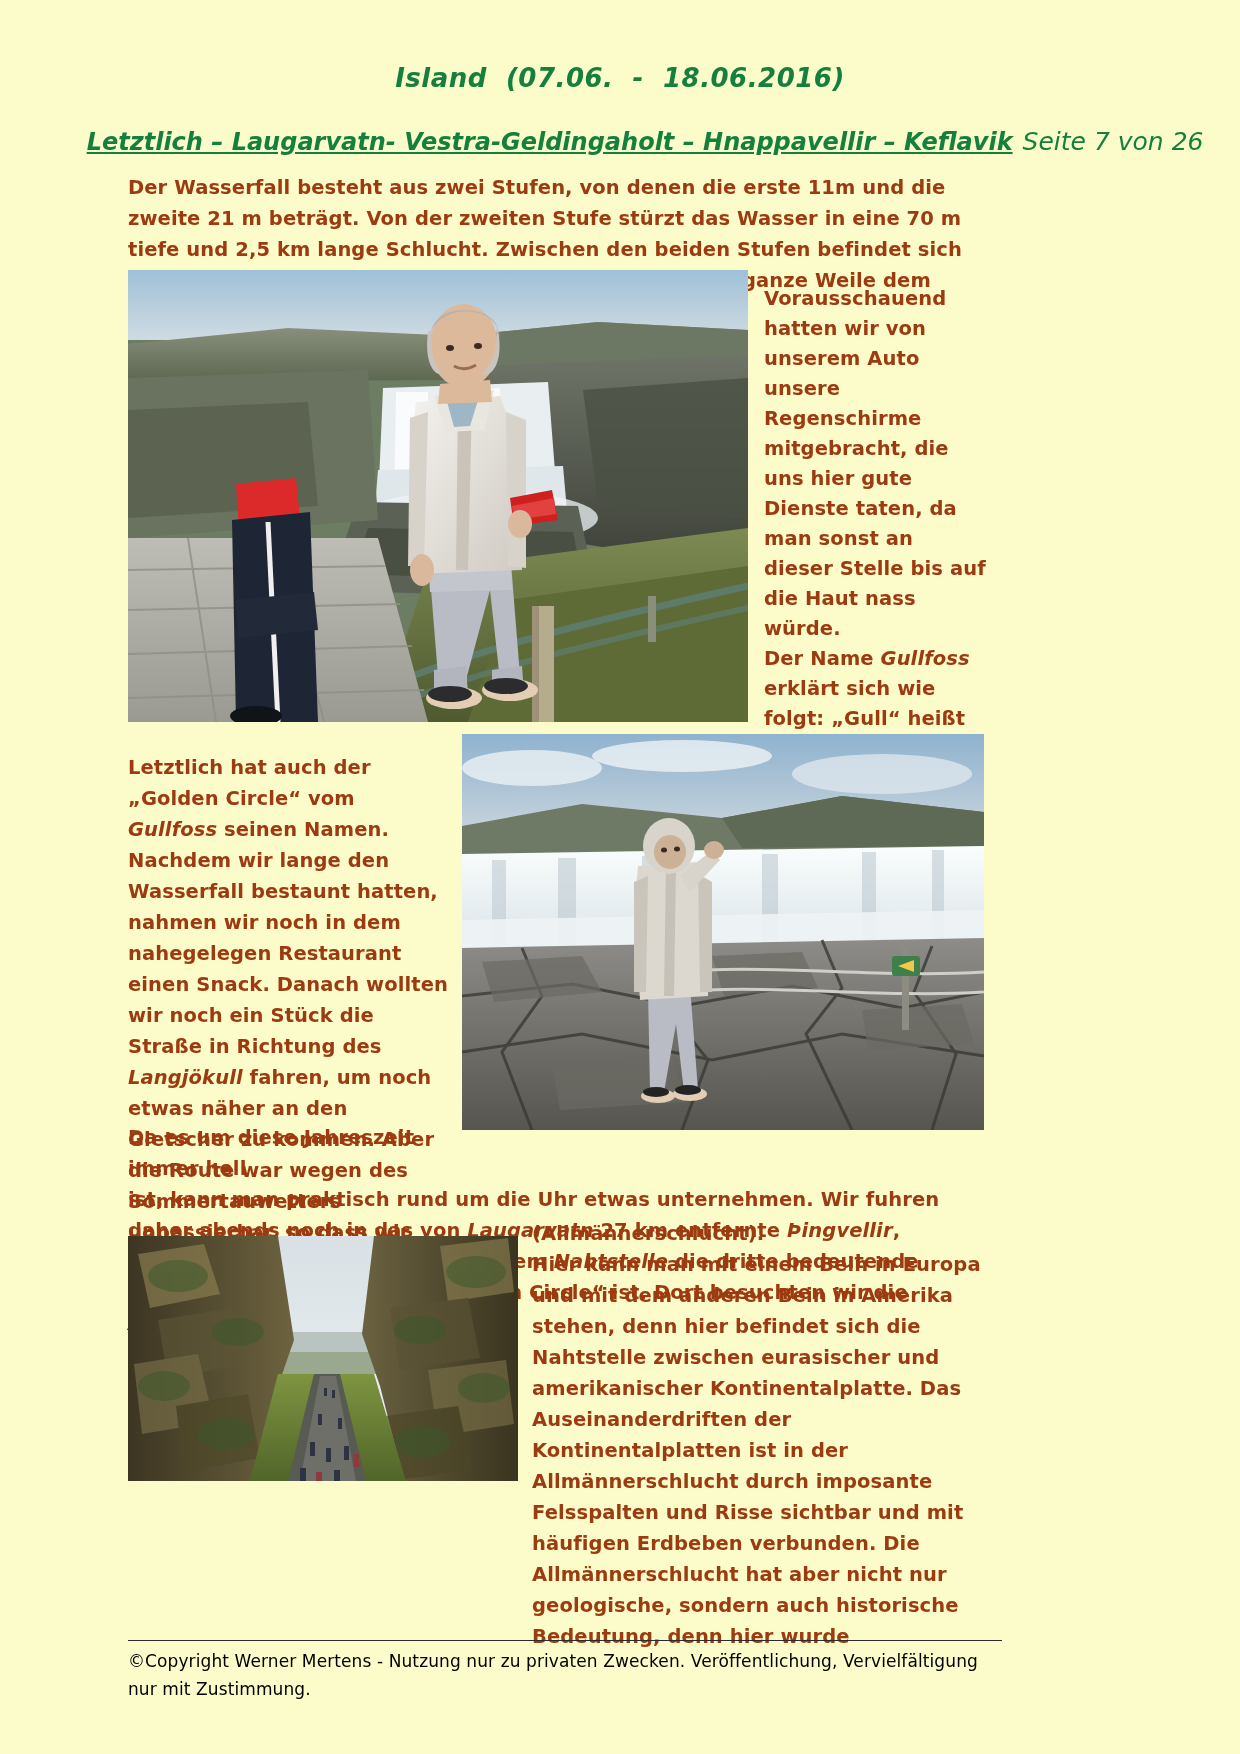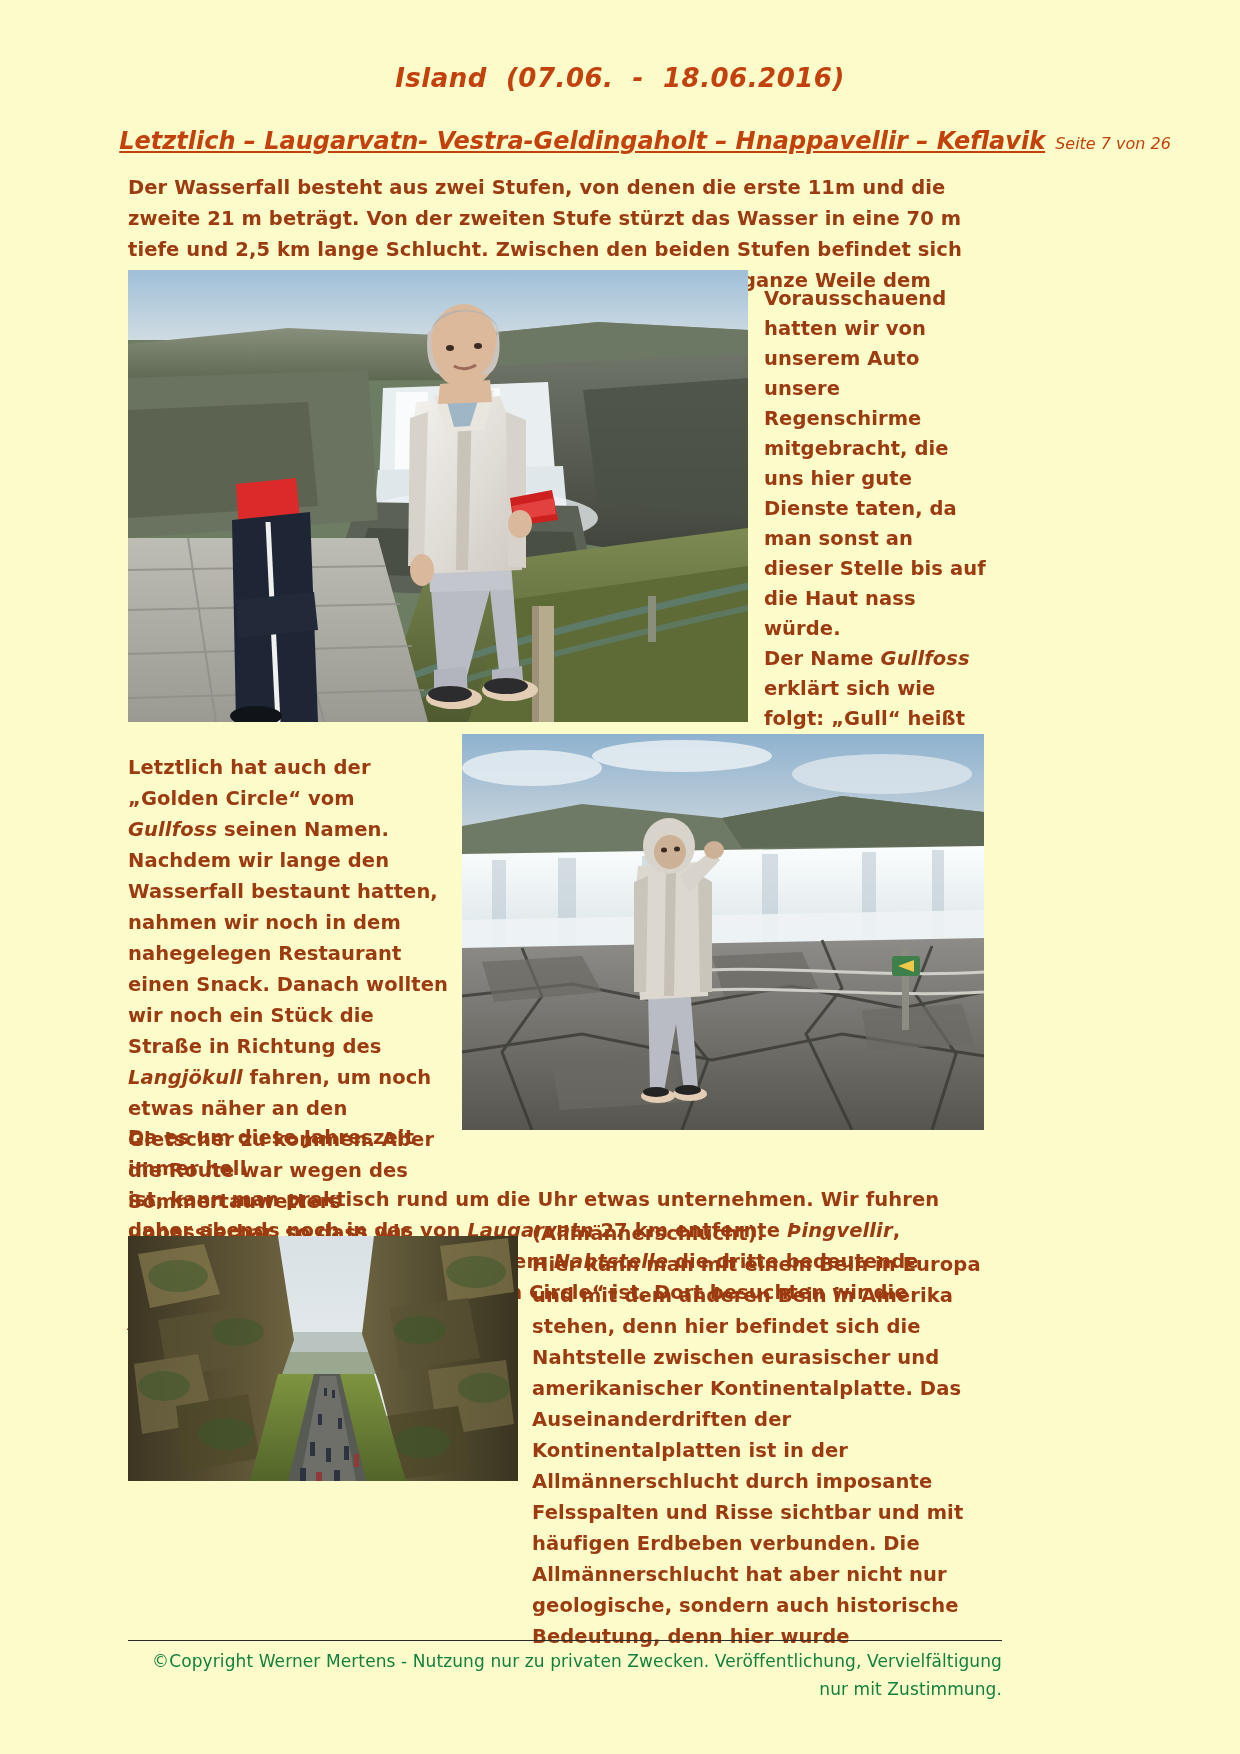--- a/index.html
+++ b/index.html
@@ -13,42 +13,42 @@
     position:relative;
     width:1240px;height:1754px;
     box-sizing:border-box;
     padding:0;
   }
 
   
   .header{
     padding-top:62px;
     text-align:center;
-    color:#c2410c;
+    color:#15803d;
   }
   .title{
     font-size:26px;
     font-style:italic;
     font-weight:bold;
     letter-spacing:0.5px;
     line-height:1.25;
     white-space:pre;
   }
   .subtitle-line{
     margin-top:4px;
     font-size:24px;
     font-style:italic;
     font-weight:bold;
     white-space:pre;
   }
   .subtitle{
     text-decoration:underline;
   }
   .page-no{
-    font-size:16px;
+    font-size:25px;
     font-style:italic;
     font-weight:normal;
     text-decoration:none;
     padding-left:10px;
   }
 
   
   .content{
     position:absolute;
     left:128px;
@@ -131,25 +131,24 @@
     position:absolute;
     left:128px;top:1640px;
     width:874px;
   }
   .footer-rule{
     border:none;
     border-top:1.5px solid #2b2b2b;
     margin:0 0 6px 0;
   }
   .footer-text{
-    color:#15803d;
+    color:#000000;
     font-size:17px;
     line-height:28px;
     letter-spacing:0.1px;
-    text-align:right;
   }
 
   
   .ph{position:absolute;inset:0;width:100%;height:100%;display:block;}
 </style>
 </head>
 <body>
 
 <div class="page">
 

